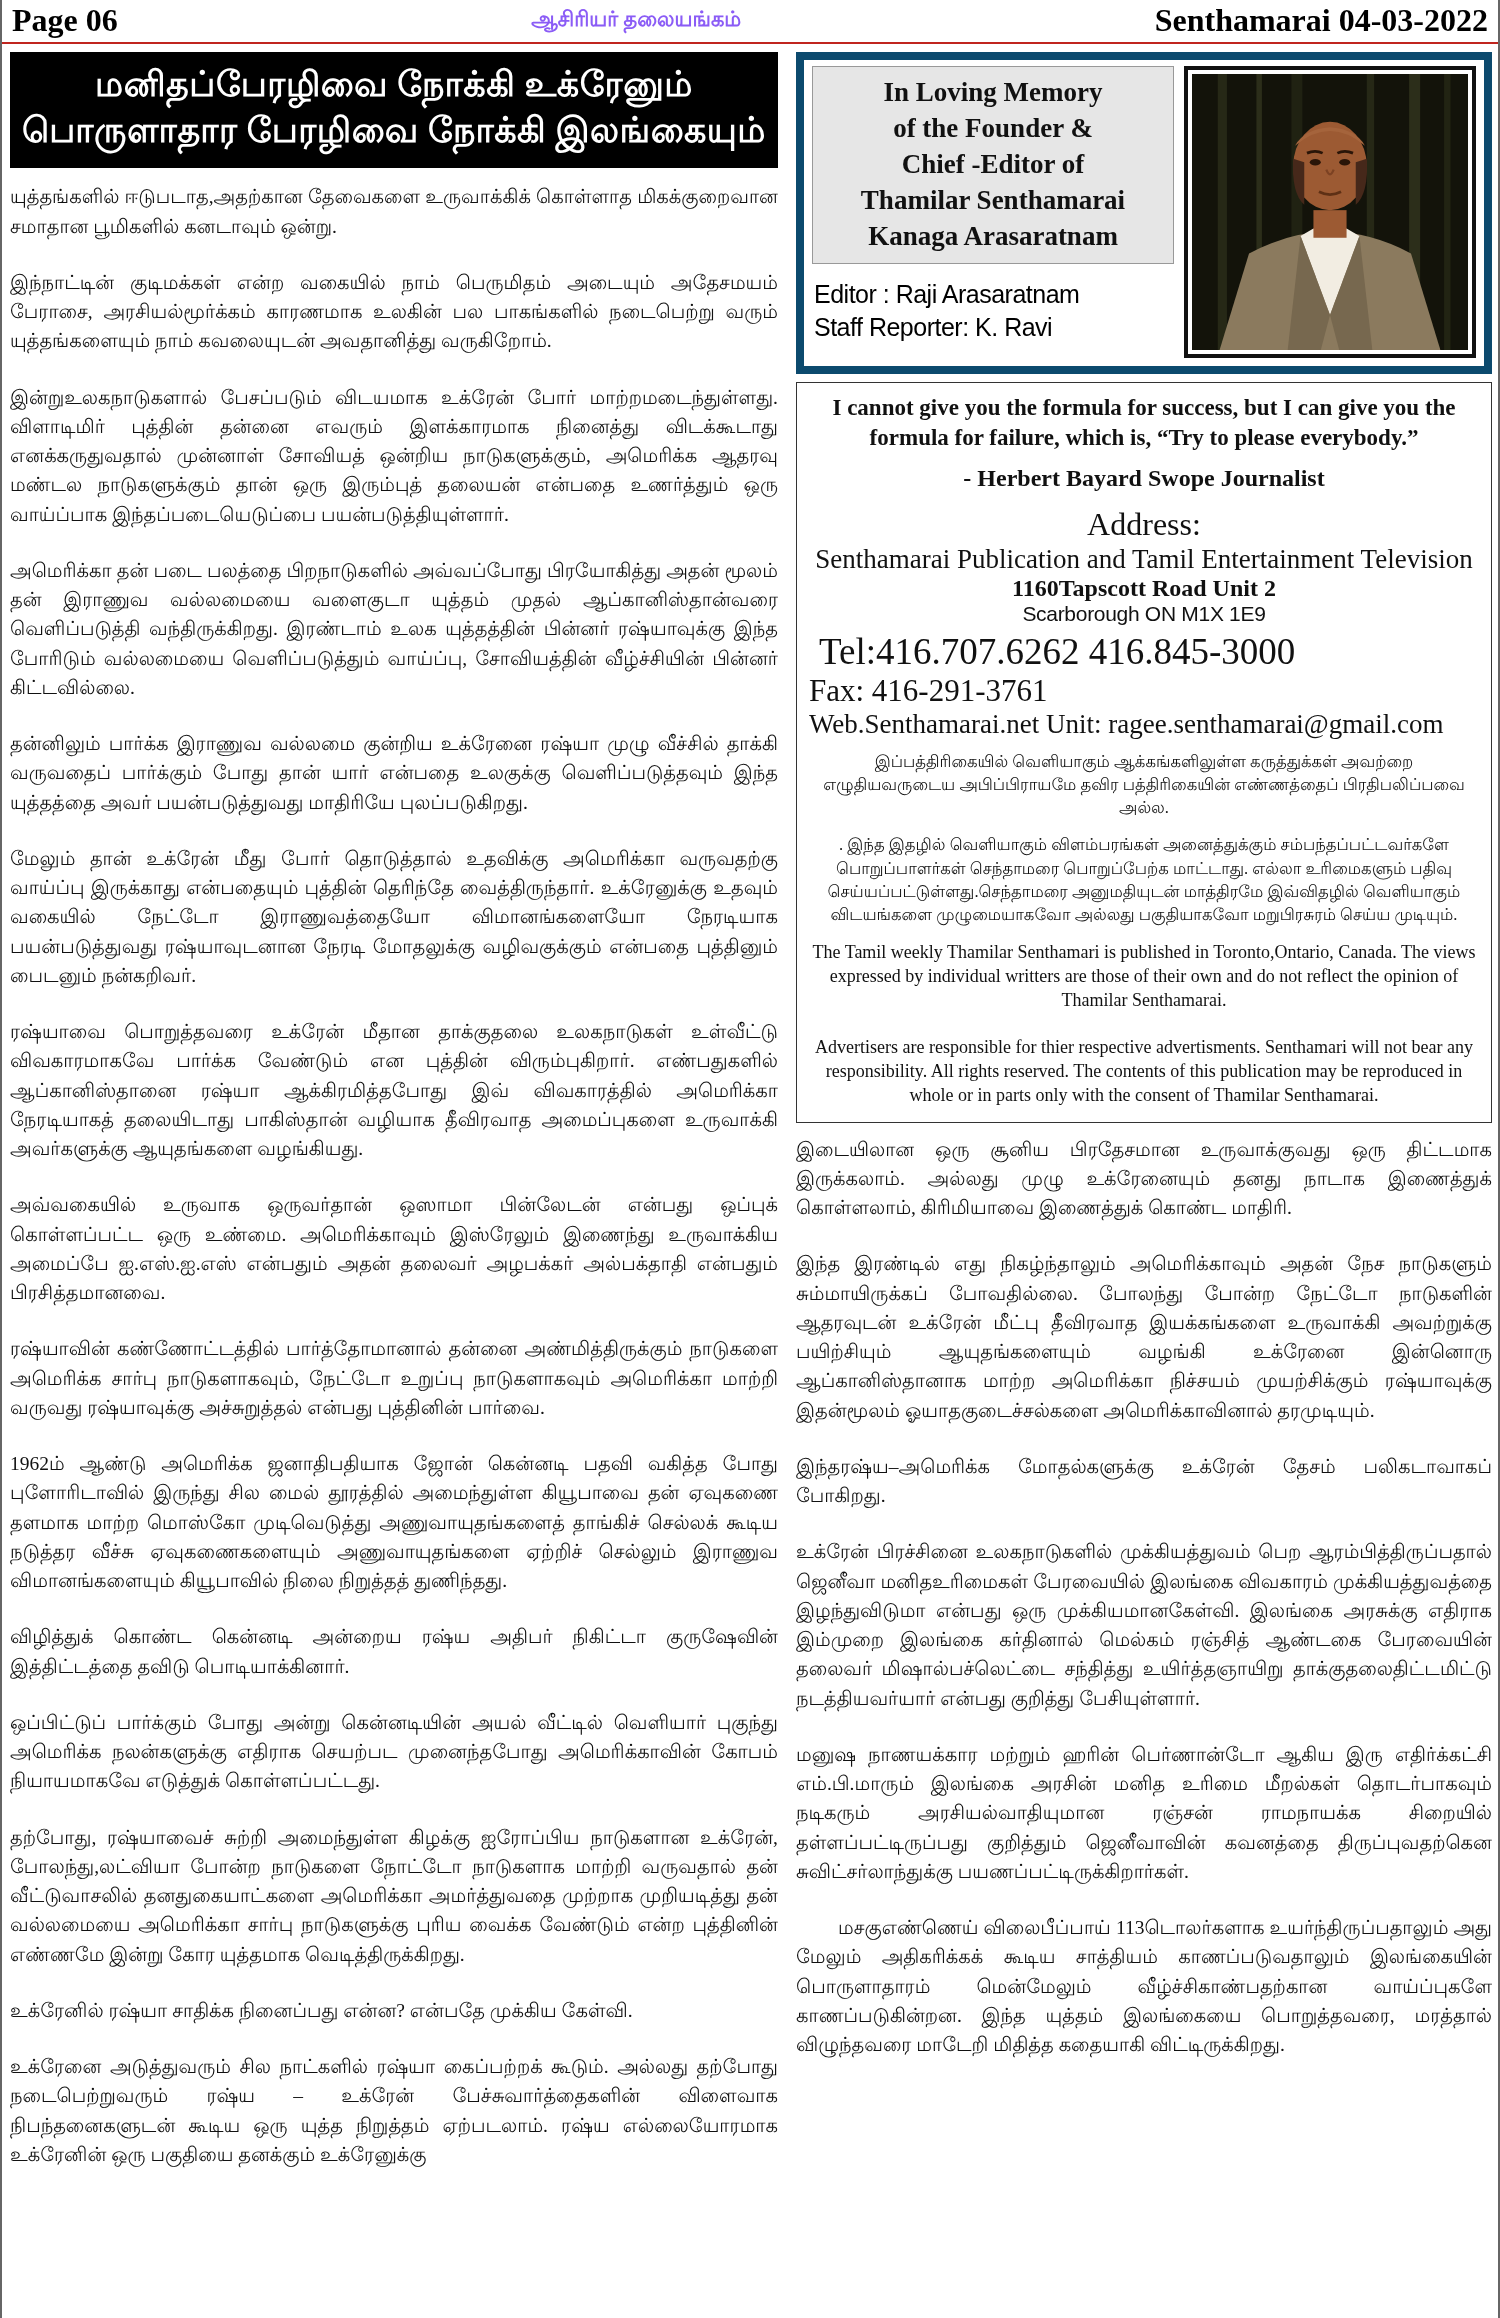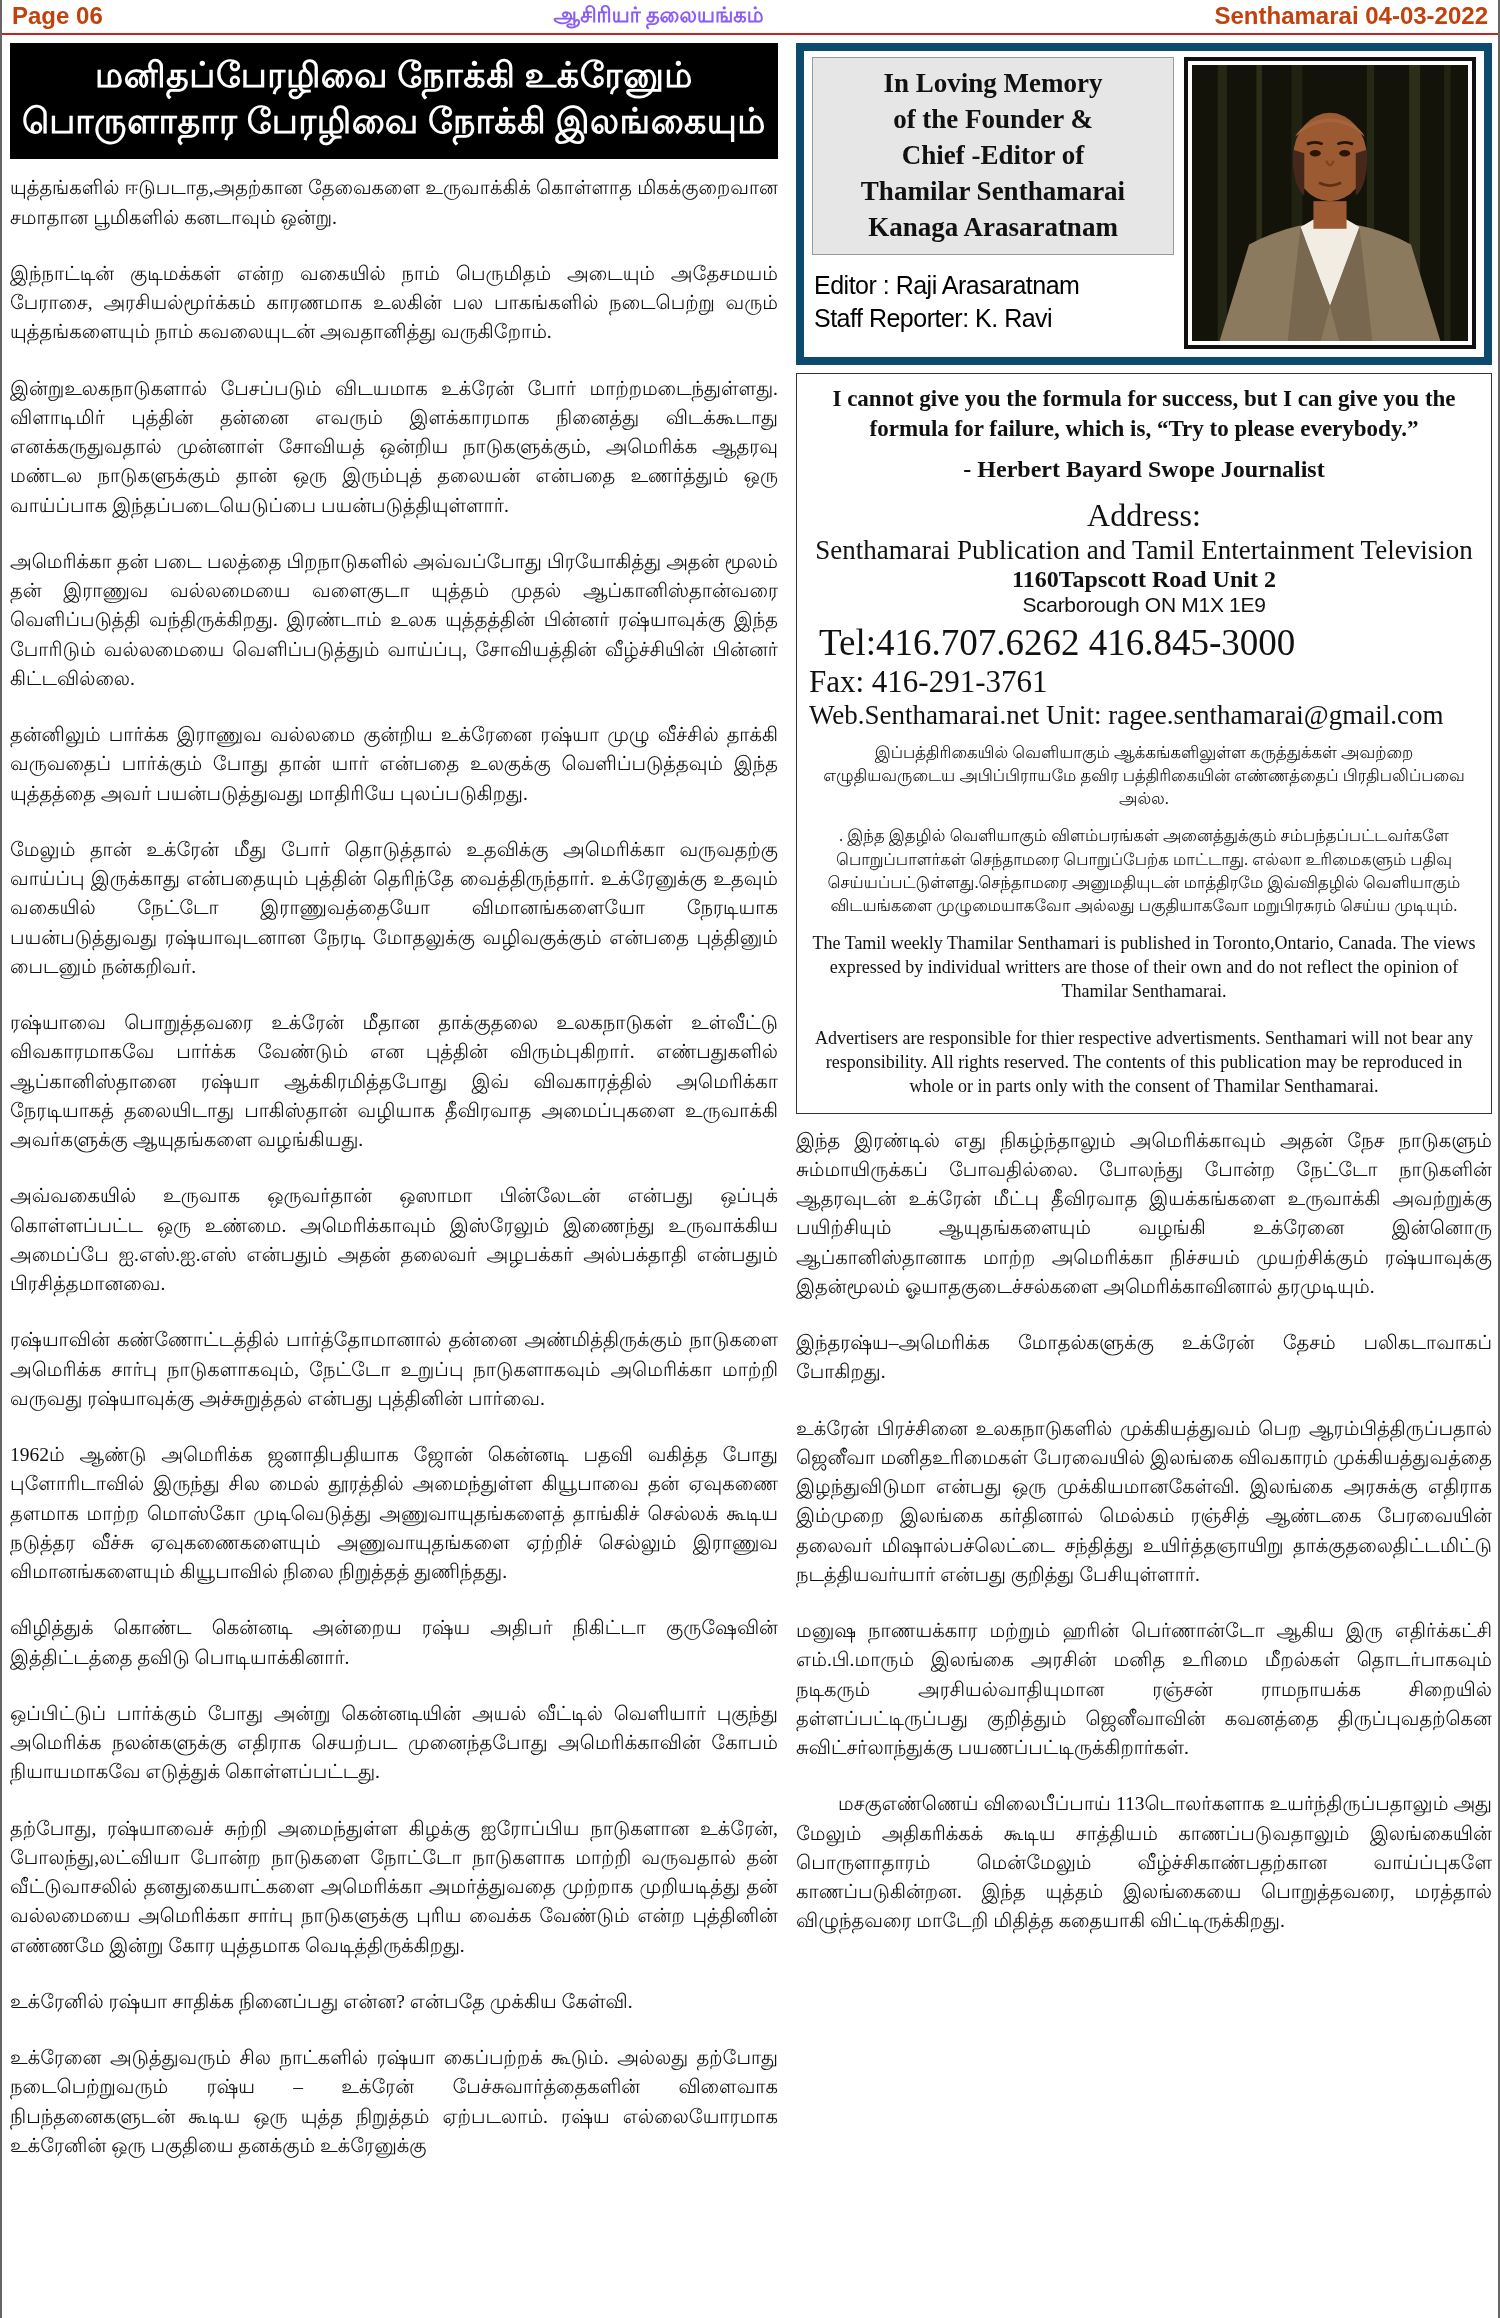--- a/index.html
+++ b/index.html
@@ -1,21 +1,21 @@
 <!DOCTYPE html>
 <html><head>
 <meta charset="utf-8">
 <style>
   html,body{margin:0;padding:0;background:#fff;}
   body{width:1500px;font-family:"Liberation Serif",serif;color:#111;}
   *{box-sizing:border-box;}
   .page{width:1500px;min-height:2318px;background:#fff;border-left:2px solid #666;border-right:2px solid #666;padding:0 0 10px 0;}
   
   .pg-header{display:flex;align-items:center;justify-content:space-between;padding:2px 10px 3px 10px;border-bottom:2px solid #c0251f;}
-  .h-left,.h-right{font-family:Liberation Sans, sans-serif;font-weight:bold;font-size:24px;color:#c2410c;}
+  .h-left,.h-right{font-family:Liberation Serif, serif;font-weight:bold;font-size:32px;color:#000000;}
   .h-center{font-size:21px;color:#8b5cf6;font-weight:bold;}
   .content{display:flex;gap:18px;padding:6px 6px 0 8px;}
   .col-left{width:768px;flex:0 0 768px;}
   .col-right{flex:1;min-width:0;}
   
   .masthead{background:#000000;color:#fff;text-align:center;padding:10px 4px 14px 4px;margin:2px 0 14px 0;}
   .masthead div{font-size:35px;font-weight:bold;line-height:1.32;letter-spacing:.5px;}
   
   .body-text .para{font-size:19.5px;line-height:1.5;text-align:justify;margin:0 0 27px 0;}
   .body-text .para.nogap{margin-bottom:0;}
@@ -141,20 +141,21 @@
         <p class="webemail">Web.Senthamarai.net Unit: ragee.senthamarai@gmail.com</p>
         <div class="notices">
             <p class="notice-ta">இப்பத்திரிகையில் வெளியாகும் ஆக்கங்களிலுள்ள கருத்துக்கள் அவற்றை எழுதியவருடைய அபிப்பிராயமே தவிர பத்திரிகையின் எண்ணத்தைப் பிரதிபலிப்பவை அல்ல.</p>
             <p class="notice-ta">. இந்த இதழில் வெளியாகும் விளம்பரங்கள் அனைத்துக்கும் சம்பந்தப்பட்டவர்களே பொறுப்பாளர்கள் செந்தாமரை பொறுப்பேற்க மாட்டாது. எல்லா உரிமைகளும் பதிவு செய்யப்பட்டுள்ளது.செந்தாமரை அனுமதியுடன் மாத்திரமே இவ்விதழில் வெளியாகும் விடயங்களை முழுமையாகவோ அல்லது பகுதியாகவோ மறுபிரசுரம் செய்ய முடியும்.</p>
           </div>
         <p class="notice-en">The Tamil weekly Thamilar Senthamari is published in Toronto,Ontario, Canada. The views expressed by individual writters are those of their own and do not reflect the opinion of Thamilar Senthamarai.</p>
         <p class="notice-en gap">Advertisers are responsible for thier respective advertisments. Senthamari will not bear any responsibility.  All rights reserved. The contents of this publication may be reproduced in whole or in parts only with the consent of Thamilar Senthamarai.</p>
       </div>
 
       <div class="body-text">
+          <p class="para">இடையிலான ஒரு சூனிய பிரதேசமான உருவாக்குவது ஒரு திட்டமாக இருக்கலாம். அல்லது முழு உக்ரேனையும் தனது நாடாக இணைத்துக் கொள்ளலாம், கிரிமியாவை இணைத்துக் கொண்ட மாதிரி.</p>
           <p class="para">இந்த இரண்டில் எது நிகழ்ந்தாலும் அமெரிக்காவும் அதன் நேச நாடுகளும் சும்மாயிருக்கப் போவதில்லை. போலந்து போன்ற நேட்டோ நாடுகளின் ஆதரவுடன் உக்ரேன் மீட்பு தீவிரவாத இயக்கங்களை உருவாக்கி அவற்றுக்கு பயிற்சியும் ஆயுதங்களையும் வழங்கி உக்ரேனை இன்னொரு ஆப்கானிஸ்தானாக மாற்ற அமெரிக்கா நிச்சயம் முயற்சிக்கும் ரஷ்யாவுக்கு இதன்மூலம் ஓயாதகுடைச்சல்களை அமெரிக்காவினால் தரமுடியும்.</p>
           <p class="para">இந்தரஷ்ய–அமெரிக்க மோதல்களுக்கு உக்ரேன் தேசம் பலிகடாவாகப் போகிறது.</p>
           <p class="para">உக்ரேன் பிரச்சினை உலகநாடுகளில் முக்கியத்துவம் பெற ஆரம்பித்திருப்பதால் ஜெனீவா மனிதஉரிமைகள் பேரவையில் இலங்கை விவகாரம் முக்கியத்துவத்தை இழந்துவிடுமா என்பது ஒரு முக்கியமானகேள்வி. இலங்கை அரசுக்கு எதிராக இம்முறை இலங்கை கர்தினால் மெல்கம் ரஞ்சித் ஆண்டகை பேரவையின் தலைவர் மிஷால்பச்லெட்டை சந்தித்து உயிர்த்தஞாயிறு தாக்குதலைதிட்டமிட்டு நடத்தியவர்யார் என்பது குறித்து பேசியுள்ளார்.</p>
           <p class="para">மனுஷ நாணயக்கார மற்றும் ஹரின் பெர்ணான்டோ ஆகிய இரு எதிர்க்கட்சி எம்.பி.மாரும் இலங்கை அரசின் மனித உரிமை மீறல்கள் தொடர்பாகவும் நடிகரும் அரசியல்வாதியுமான ரஞ்சன் ராமநாயக்க சிறையில் தள்ளப்பட்டிருப்பது குறித்தும் ஜெனீவாவின் கவனத்தை திருப்புவதற்கென சுவிட்சர்லாந்துக்கு பயணப்பட்டிருக்கிறார்கள்.</p>
           <p class="para indent">மசகுஎண்ணெய்    விலைபீப்பாய் 113டொலர்களாக உயர்ந்திருப்பதாலும் அது மேலும் அதிகரிக்கக் கூடிய சாத்தியம் காணப்படுவதாலும் இலங்கையின் பொருளாதாரம் மென்மேலும் வீழ்ச்சிகாண்பதற்கான வாய்ப்புகளே காணப்படுகின்றன. இந்த யுத்தம் இலங்கையை பொறுத்தவரை, மரத்தால் விழுந்தவரை மாடேறி மிதித்த கதையாகி விட்டிருக்கிறது.</p>
         </div>
 
     </div>
   </div>
 </div>

